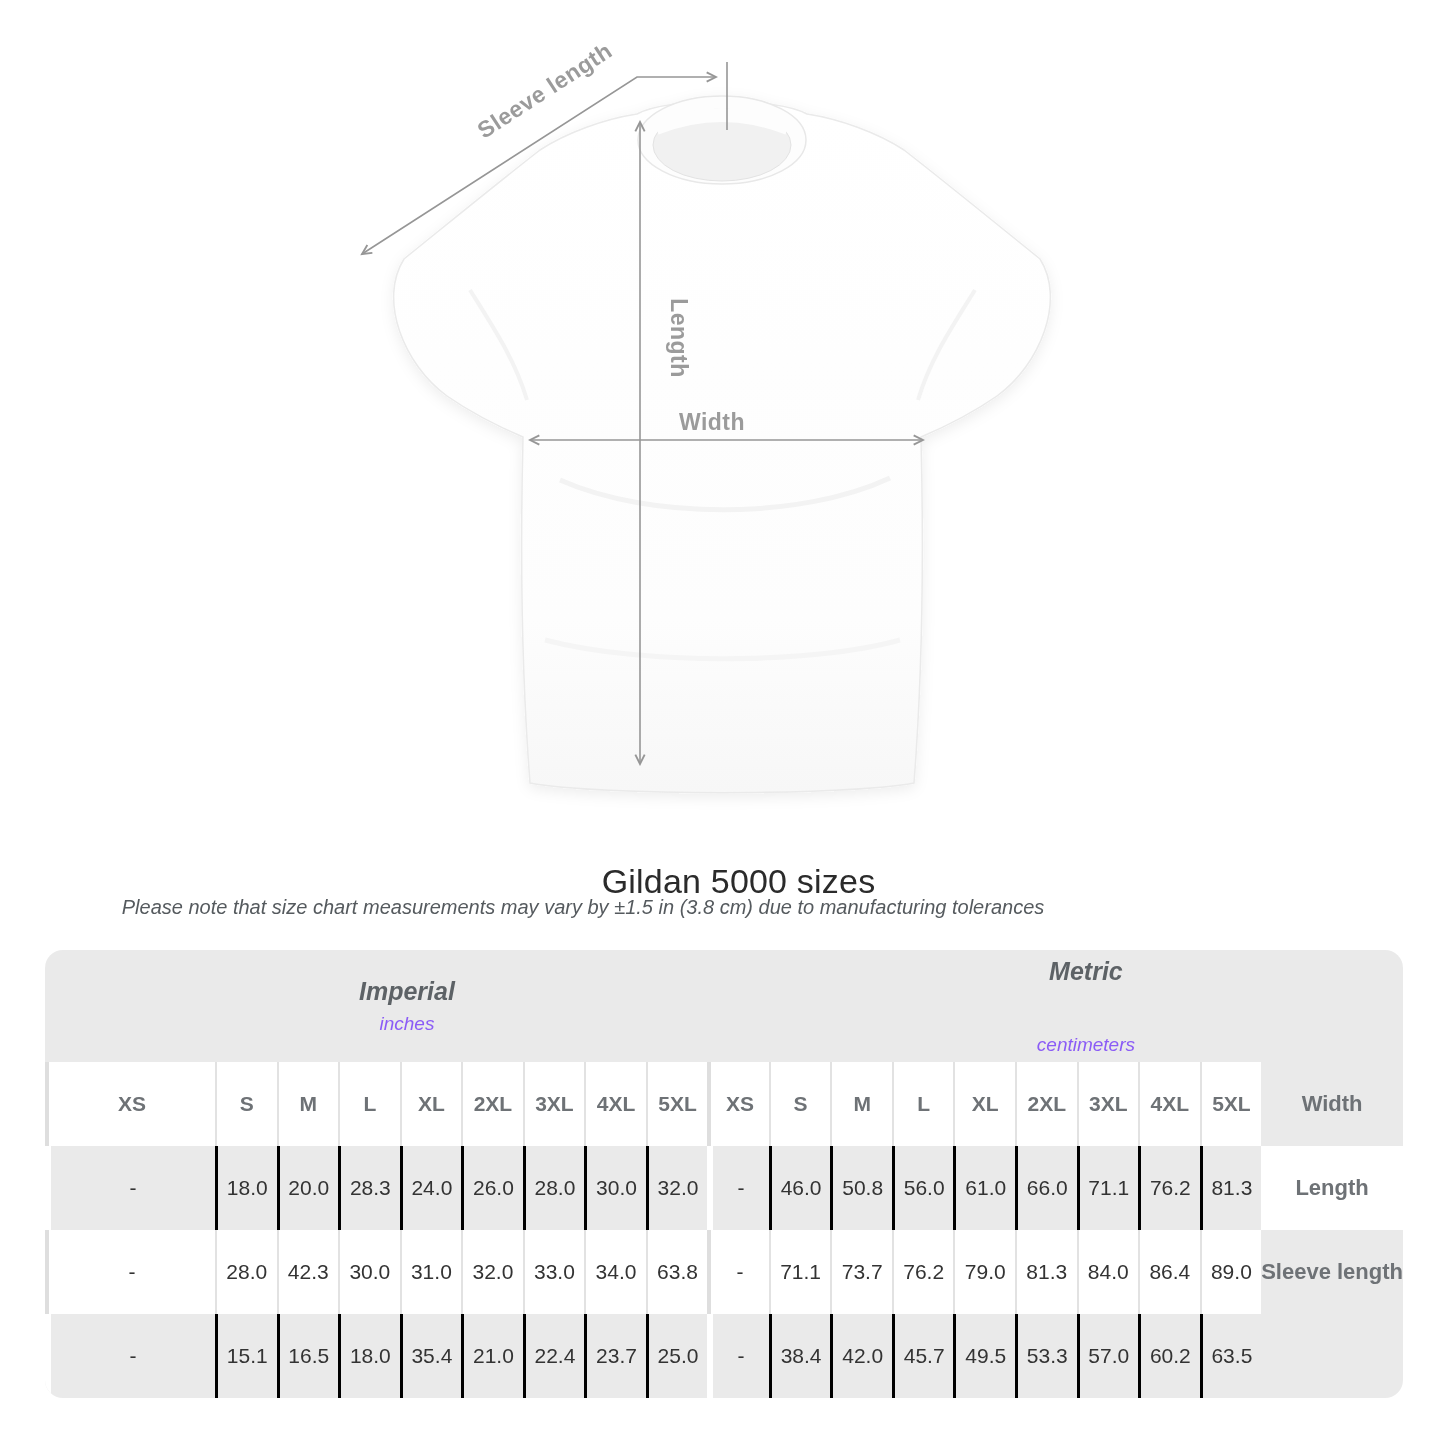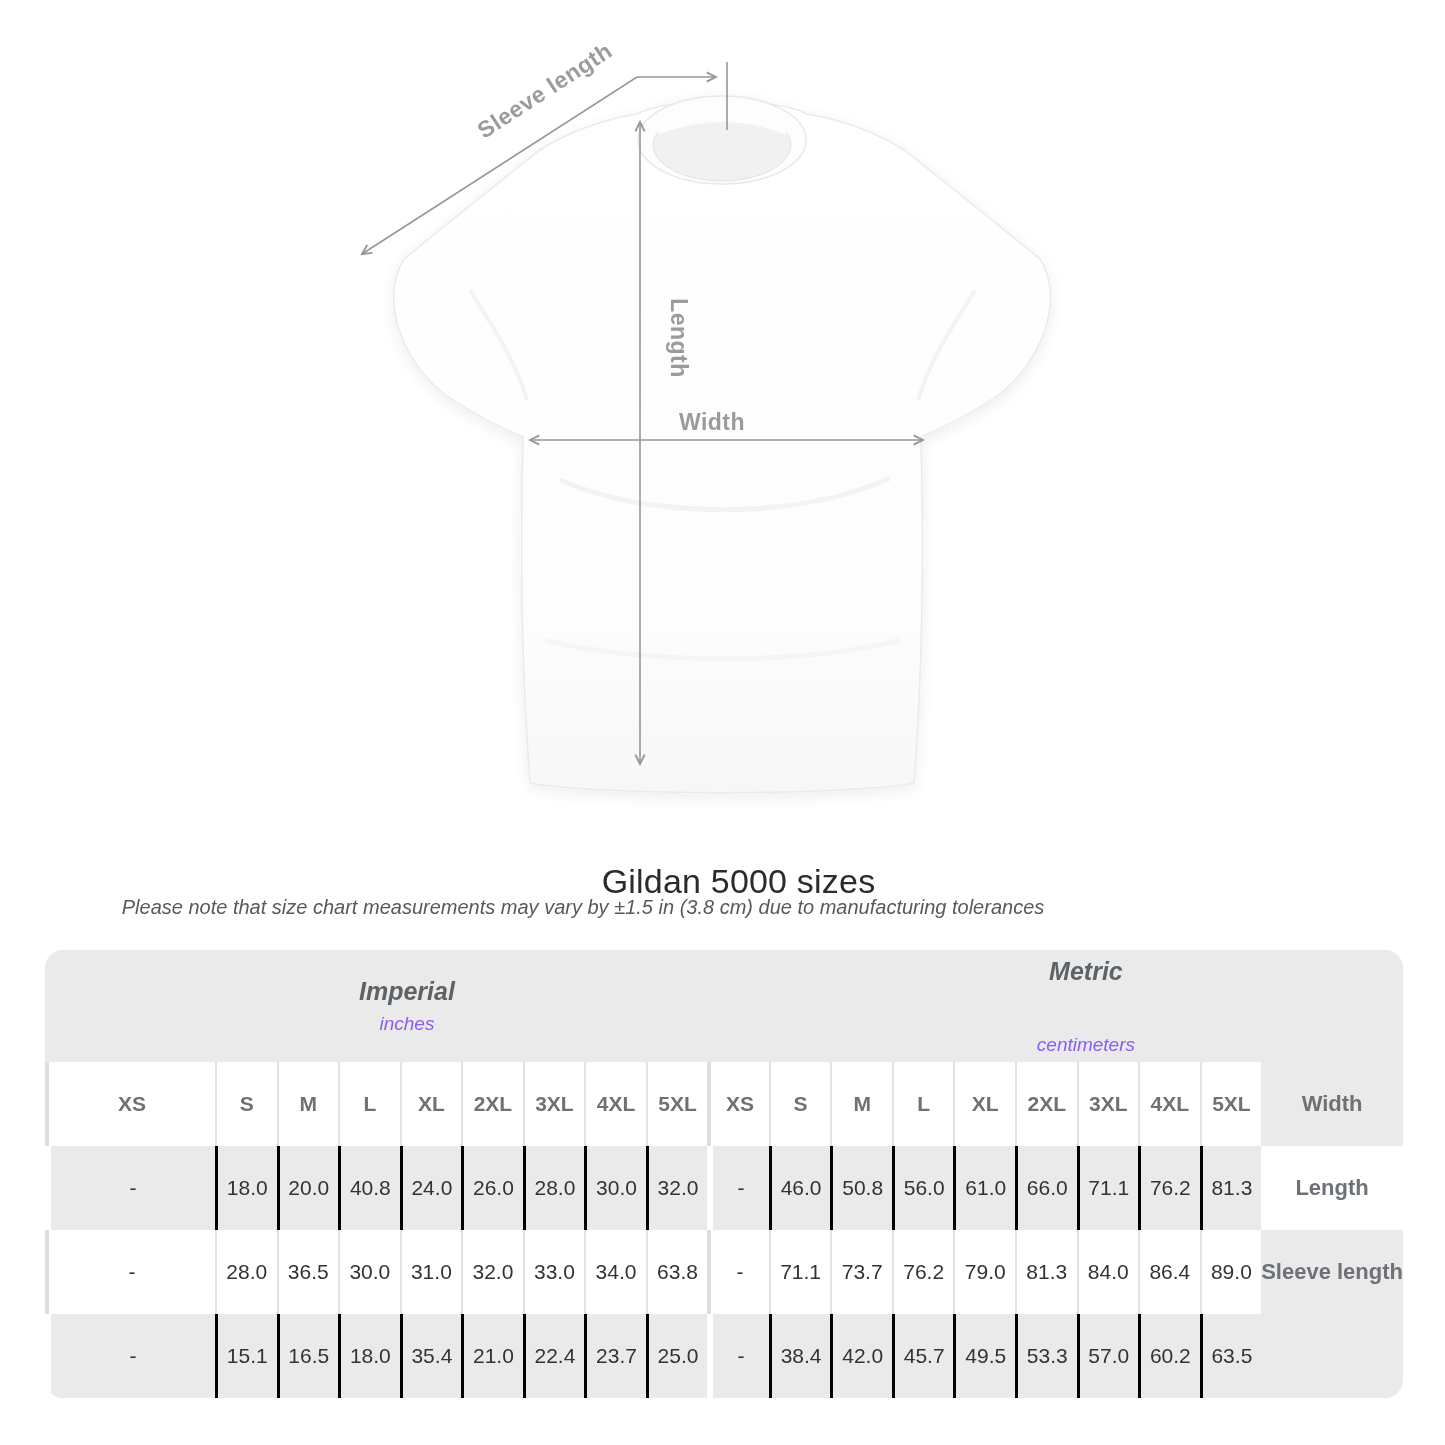--- a/index.html
+++ b/index.html
@@ -136,39 +136,39 @@
       <div class="cell head-cell row-white sep">L</div>
       <div class="cell head-cell row-white sep">XL</div>
       <div class="cell head-cell row-white sep">2XL</div>
       <div class="cell head-cell row-white sep">3XL</div>
       <div class="cell head-cell row-white sep">4XL</div>
       <div class="cell head-cell row-white sep">5XL</div>
       <div class="cell label-cell row-gray">Width</div>
       <div class="cell value-cell row-gray sep group-start">-</div>
       <div class="cell value-cell row-gray sep">18.0</div>
       <div class="cell value-cell row-gray sep">20.0</div>
-      <div class="cell value-cell row-gray sep">40.8</div>
+      <div class="cell value-cell row-gray sep">28.3</div>
       <div class="cell value-cell row-gray sep">24.0</div>
       <div class="cell value-cell row-gray sep">26.0</div>
       <div class="cell value-cell row-gray sep">28.0</div>
       <div class="cell value-cell row-gray sep">30.0</div>
       <div class="cell value-cell row-gray sep">32.0</div>
       <div class="cell value-cell row-gray sep group-start">-</div>
       <div class="cell value-cell row-gray sep">46.0</div>
       <div class="cell value-cell row-gray sep">50.8</div>
       <div class="cell value-cell row-gray sep">56.0</div>
       <div class="cell value-cell row-gray sep">61.0</div>
       <div class="cell value-cell row-gray sep">66.0</div>
       <div class="cell value-cell row-gray sep">71.1</div>
       <div class="cell value-cell row-gray sep">76.2</div>
       <div class="cell value-cell row-gray sep">81.3</div>
       <div class="cell label-cell row-white">Length</div>
       <div class="cell value-cell row-white sep group-start">-</div>
       <div class="cell value-cell row-white sep">28.0</div>
-      <div class="cell value-cell row-white sep">36.5</div>
+      <div class="cell value-cell row-white sep">42.3</div>
       <div class="cell value-cell row-white sep">30.0</div>
       <div class="cell value-cell row-white sep">31.0</div>
       <div class="cell value-cell row-white sep">32.0</div>
       <div class="cell value-cell row-white sep">33.0</div>
       <div class="cell value-cell row-white sep">34.0</div>
       <div class="cell value-cell row-white sep">63.8</div>
       <div class="cell value-cell row-white sep group-start">-</div>
       <div class="cell value-cell row-white sep">71.1</div>
       <div class="cell value-cell row-white sep">73.7</div>
       <div class="cell value-cell row-white sep">76.2</div>

